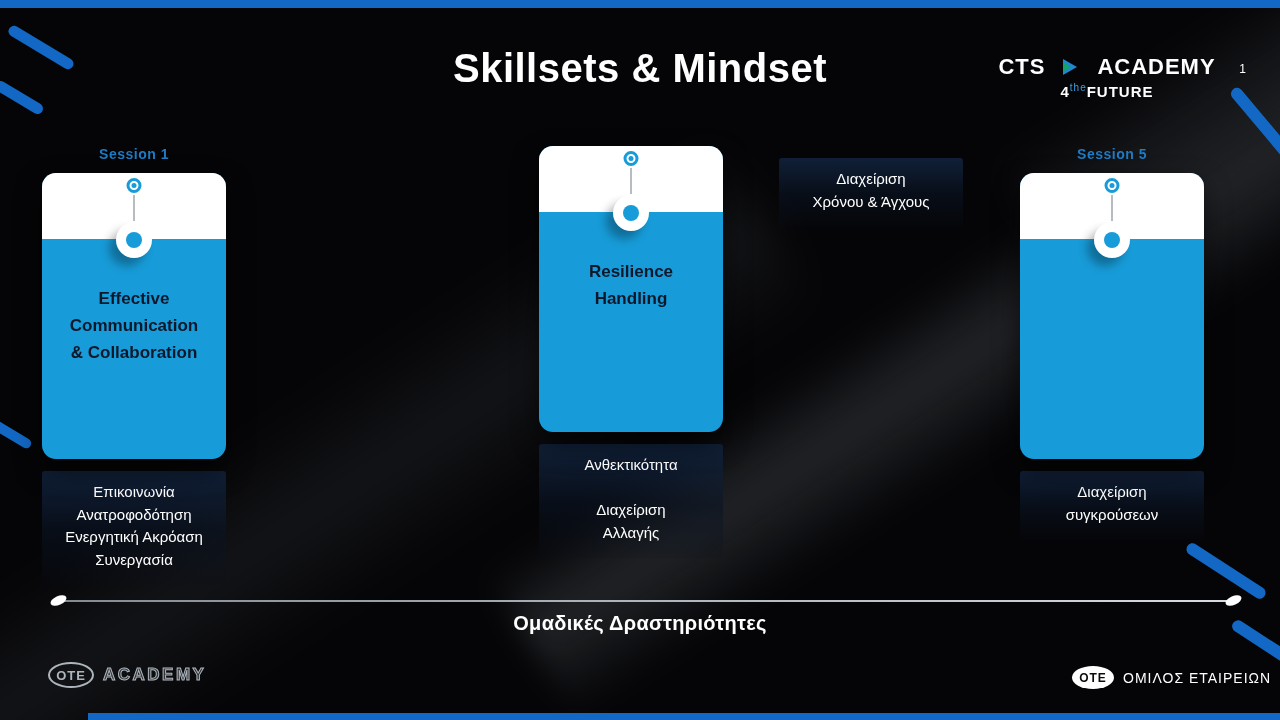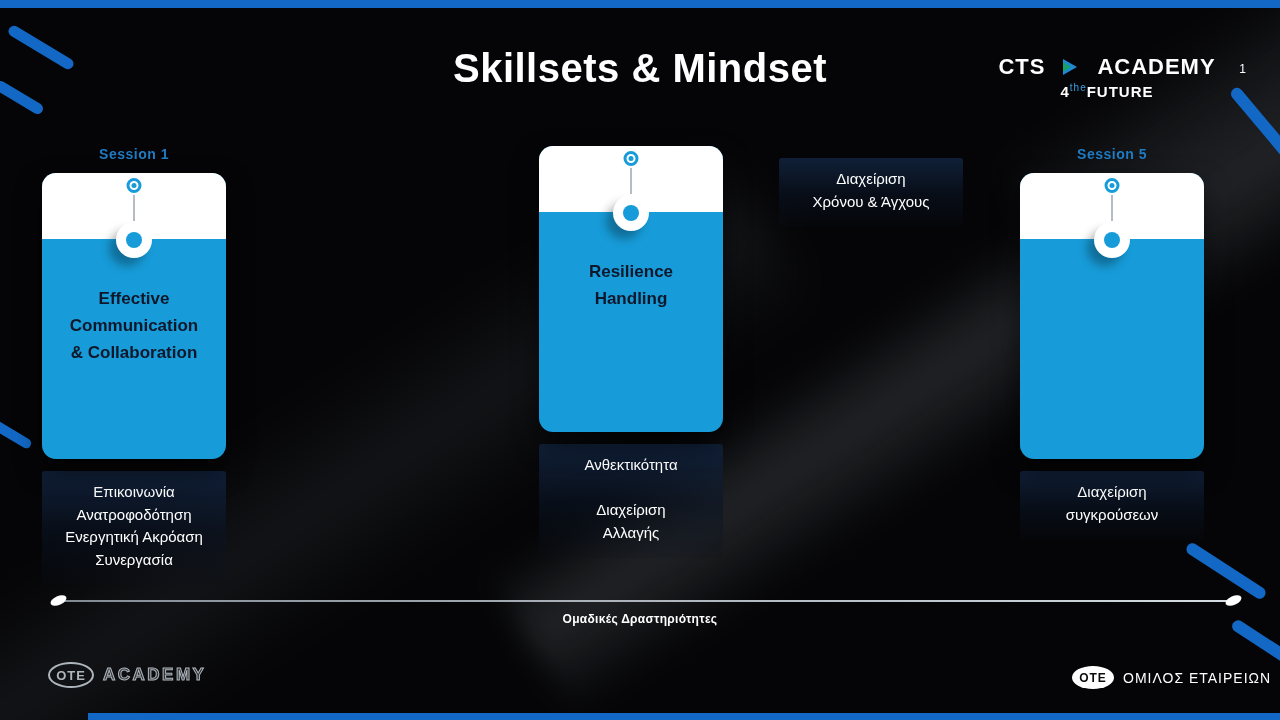--- a/index.html
+++ b/index.html
@@ -73,21 +73,21 @@
     background:linear-gradient(180deg, rgba(18,36,64,0.85) 0%, rgba(10,20,36,0.55) 55%, rgba(6,12,22,0.12) 100%); }
 
   
   .timeline { position:absolute; z-index:3; left:50px; right:38px; top:596px; height:10px; }
   .timeline-line { position:absolute; left:10px; right:10px; top:4px; height:2px;
     background:linear-gradient(90deg, rgba(170,180,192,.75), rgba(225,232,238,.95)); }
   .timeline-cap { position:absolute; width:17px; height:9px; border-radius:50%; background:#fff; top:0; }
   .timeline-cap.left  { left:0;  transform:rotate(-24deg); }
   .timeline-cap.right { right:0; transform:rotate(-24deg); }
   .timeline-label { position:absolute; z-index:3; top:612px; left:0; width:100%;
-    text-align:center; color:#fff; font-weight:800; font-size:12px; letter-spacing:.3px; }
+    text-align:center; color:#fff; font-weight:800; font-size:20px; letter-spacing:.3px; }
 
   
   .ote-academy { position:absolute; z-index:3; left:48px; top:662px; display:flex; align-items:center; gap:9px; }
   .ote-oval-outline { width:46px; height:26px; border:2px solid #aeb6bd; border-radius:50%;
     display:flex; align-items:center; justify-content:center;
     color:#aeb6bd; font-weight:800; font-size:13px; letter-spacing:1px; }
   .ote-academy-text { font-size:17px; font-weight:800; letter-spacing:2.5px;
     color:rgba(186,194,202,0.22); -webkit-text-stroke:1px #aeb6bd; }
 
   .ote-group { position:absolute; z-index:3; left:1072px; top:666px; display:flex; align-items:center; gap:9px; }

